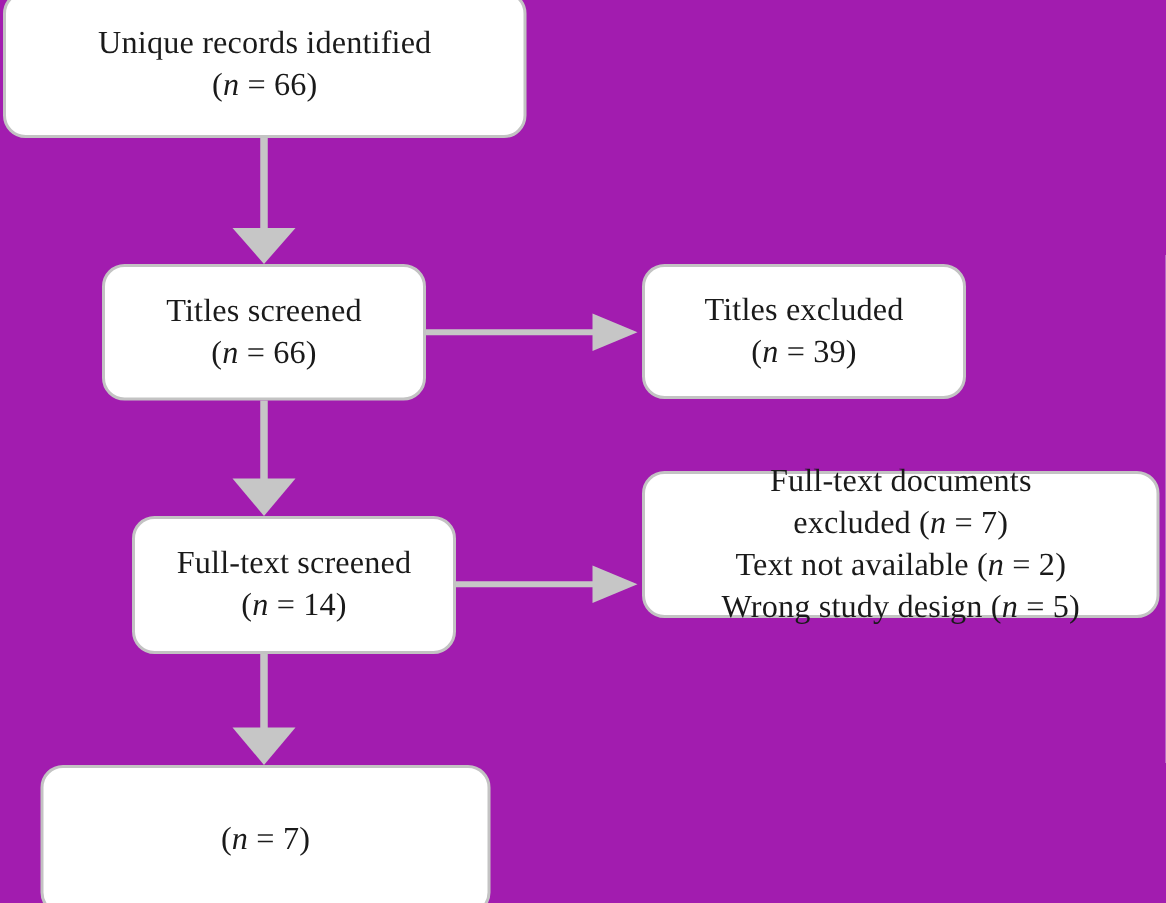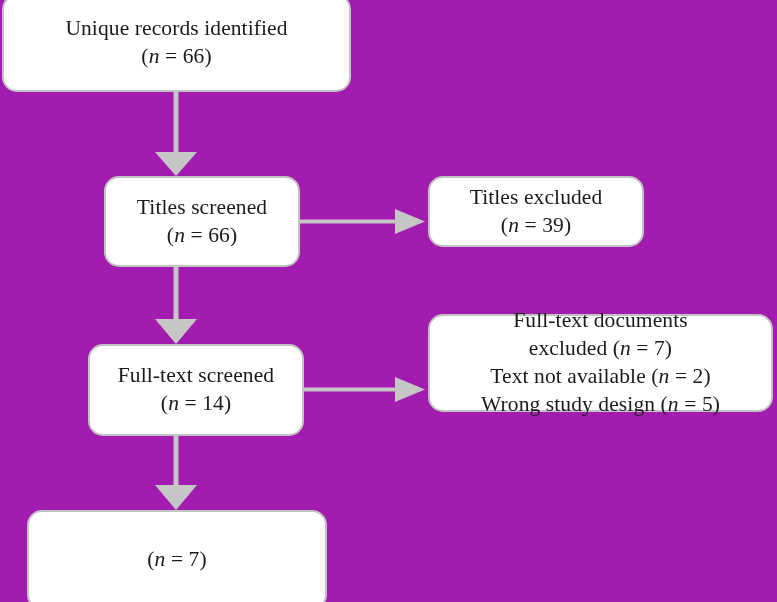--- a/index.html
+++ b/index.html
@@ -47,22 +47,22 @@
   }
   .node .line {
     display: block;
     white-space: nowrap;
   }
   .node em {
     font-style: italic;
   }
   
   #node-identified { left: 2px;   top: -6px;  width: 349px; height: 98px; }
-  #node-titles-screened { left: 68px;  top: 176px; width: 196px; height: 91px; margin-left: 36px; }
-  #node-titles-excluded { left: 428px; top: 176px; width: 216px; height: 71px; }
+  #node-titles-screened { left: 68px;  top: 176px; width: 216px; height: 91px; }
+  #node-titles-excluded { left: 428px; top: 176px; width: 216px; height: 90px; }
   #node-fulltext-screened { left: 68px;  top: 344px; width: 216px; height: 92px; margin-left: 20px; }
   #node-fulltext-excluded { left: 428px; top: 314px; width: 345px; height: 98px; }
   #node-included { left: 27px;  top: 510px; width: 300px; height: 100px; }
 </style>
 </head>
 <body>
 
 <div id="diagram">
 
   <svg class="connectors" viewBox="0 0 777 602" width="777" height="602" aria-hidden="true">

